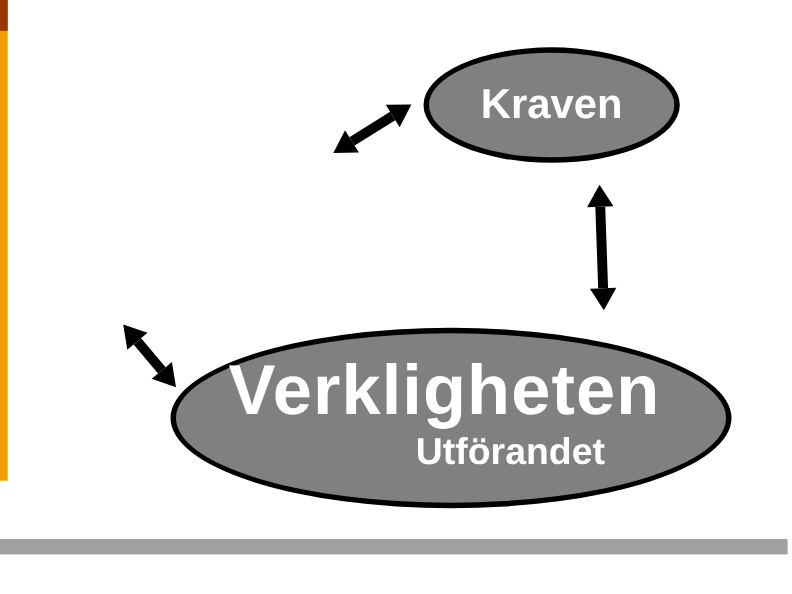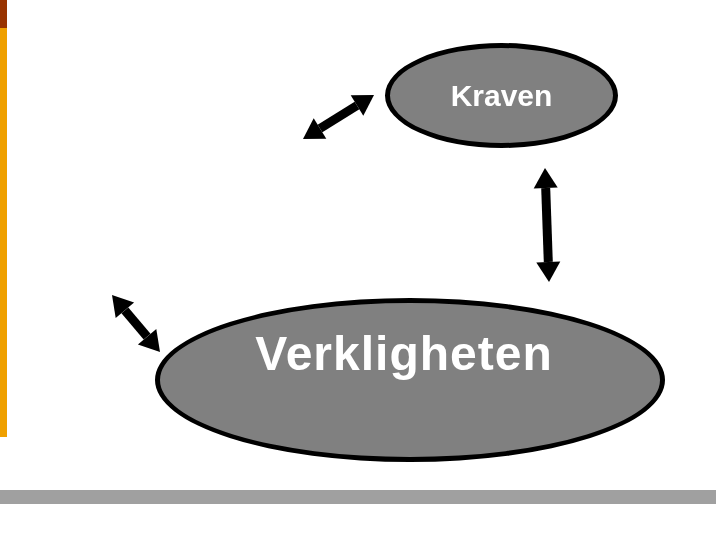--- a/index.html
+++ b/index.html
@@ -59,21 +59,21 @@
   }
   #node-kraven {
     left: 385px;
     top: 43px;
     width: 233px;
     height: 105px;
   }
   #node-kraven .label {
     top: 50%;
     transform: translateY(-50%);
-    font-size: 30px;
+    font-size: 38px;
   }
   #node-dokumentationen {
     left: 18px;
     top: 138px;
     width: 397px;
     height: 158px;
   }
   #node-dokumentationen .label {
     top: 44px;
     line-height: 40px;
@@ -83,21 +83,21 @@
   }
   #node-verkligheten {
     left: 155px;
     top: 298px;
     width: 510px;
     height: 164px;
   }
   #node-verkligheten .label {
     top: 27px;
     line-height: 48px;
-    font-size: 48px;
+    font-size: 64px;
     letter-spacing: 1px;
     transform: translateX(-6px);
   }
   #node-verkligheten .sublabel {
     position: absolute;
     left: 0;
     width: 100%;
     top: 93px;
     line-height: 30px;
     text-align: center;
@@ -149,15 +149,16 @@
     </g>
   </svg>
 
   <div class="node" id="node-kraven">
     <div class="label">Kraven</div>
   </div>
 
 
   <div class="node" id="node-verkligheten">
     <div class="label">Verkligheten</div>
+    <div class="sublabel">Utförandet</div>
   </div>
 
 </div>
 
 </body></html>

